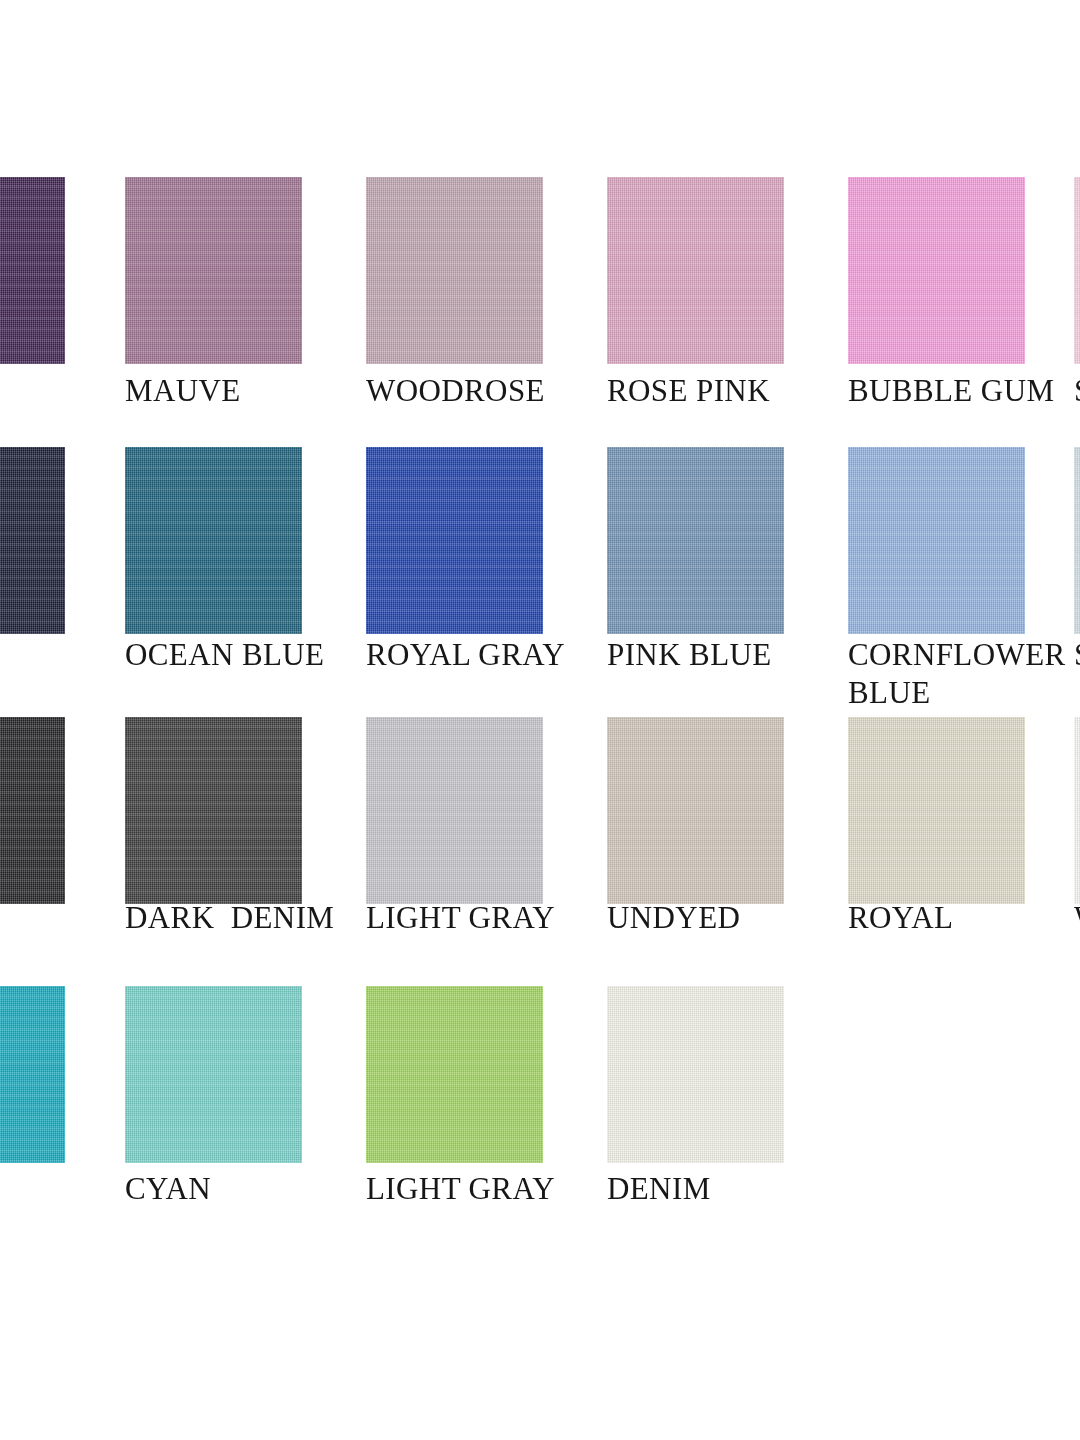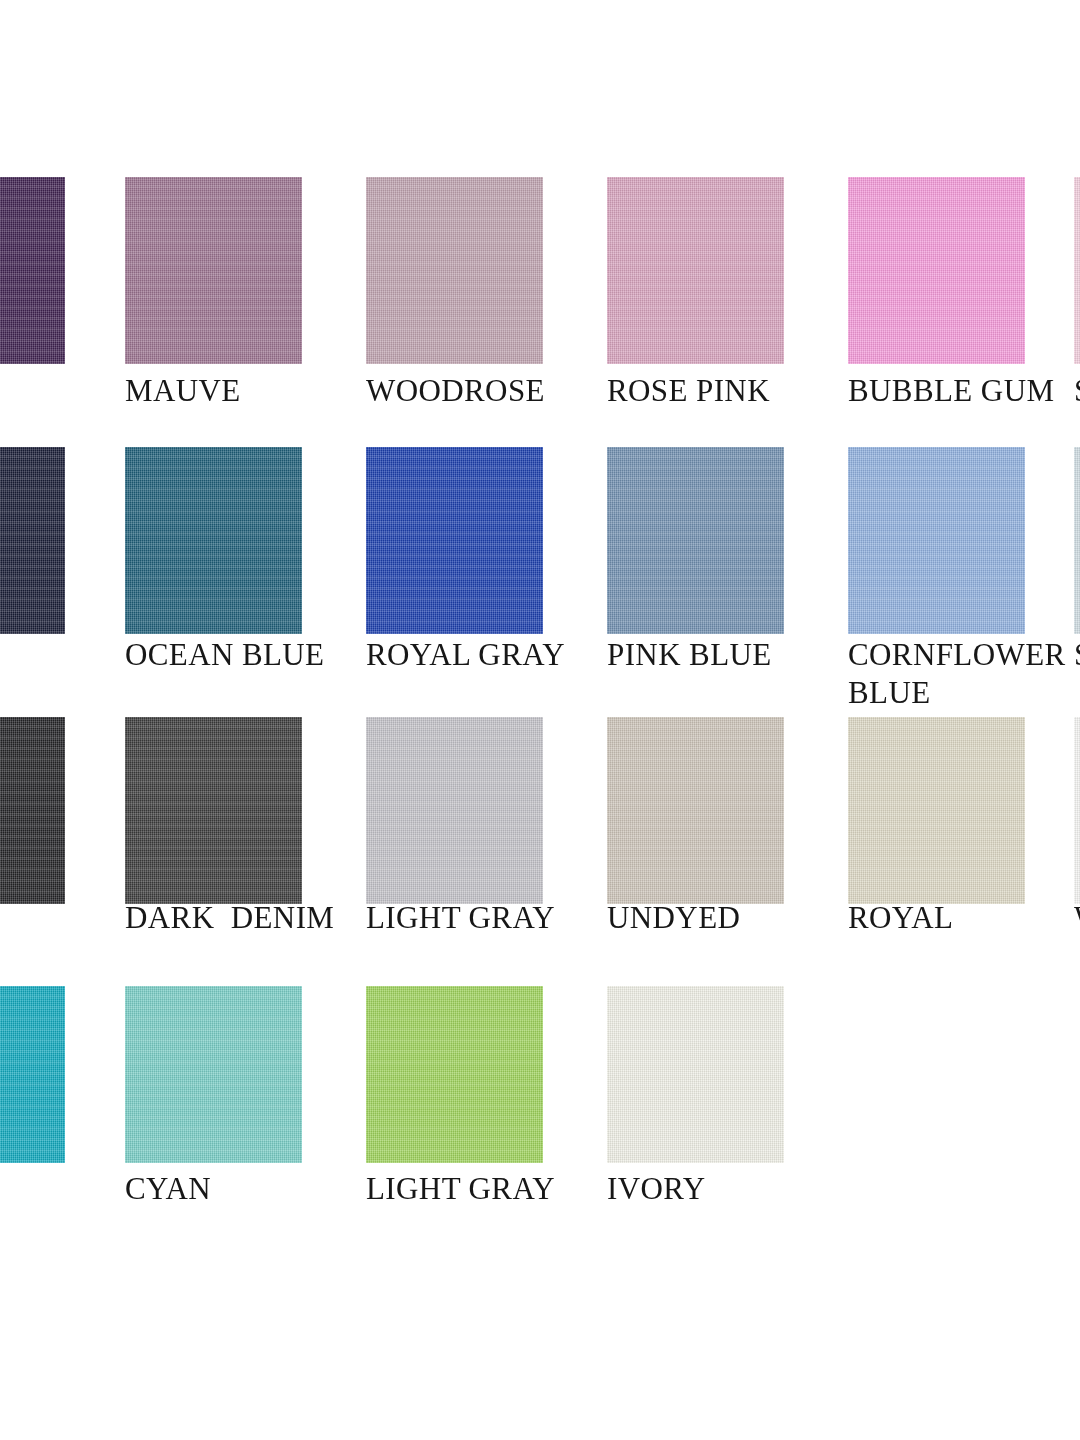--- a/index.html
+++ b/index.html
@@ -245,15 +245,15 @@
           <div class="slub"></div>
         </div>
       </div>
       <div class="label" style="left: 358px; top: 1170px; width: 239px;">LIGHT GRAY</div>
       <div class="cell" style="left: 599px; top: 986px; width: 177px; height: 177px;">
         <div class="swatch" style="background: rgb(239, 239, 230);">
           <div class="weave"></div>
           <div class="slub"></div>
         </div>
       </div>
-      <div class="label" style="left: 599px; top: 1170px; width: 239px;">IVORY</div>
+      <div class="label" style="left: 599px; top: 1170px; width: 239px;">DENIM</div>
     </div>
   </div>
 
 </body></html>

